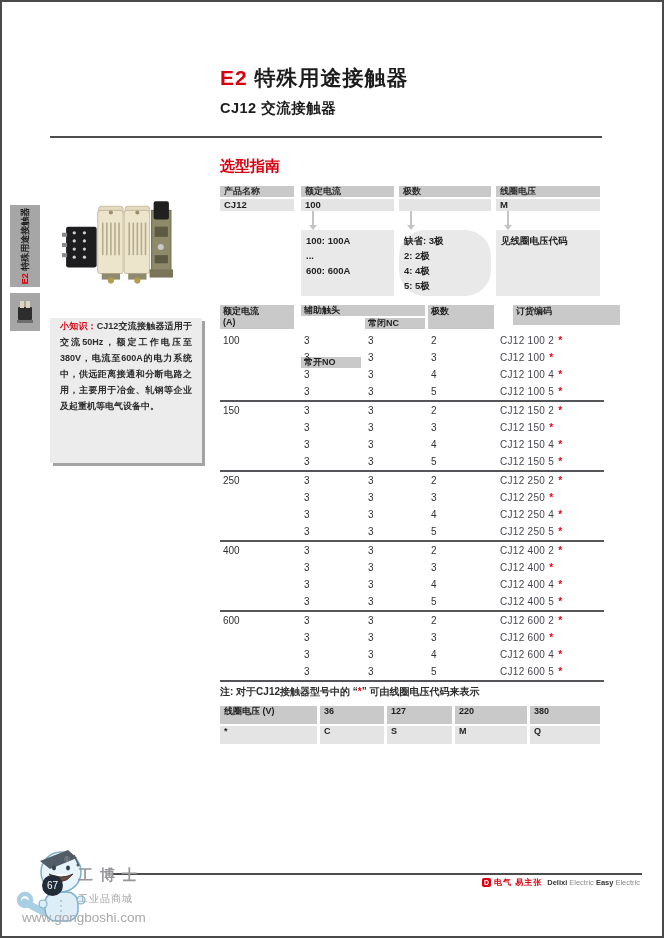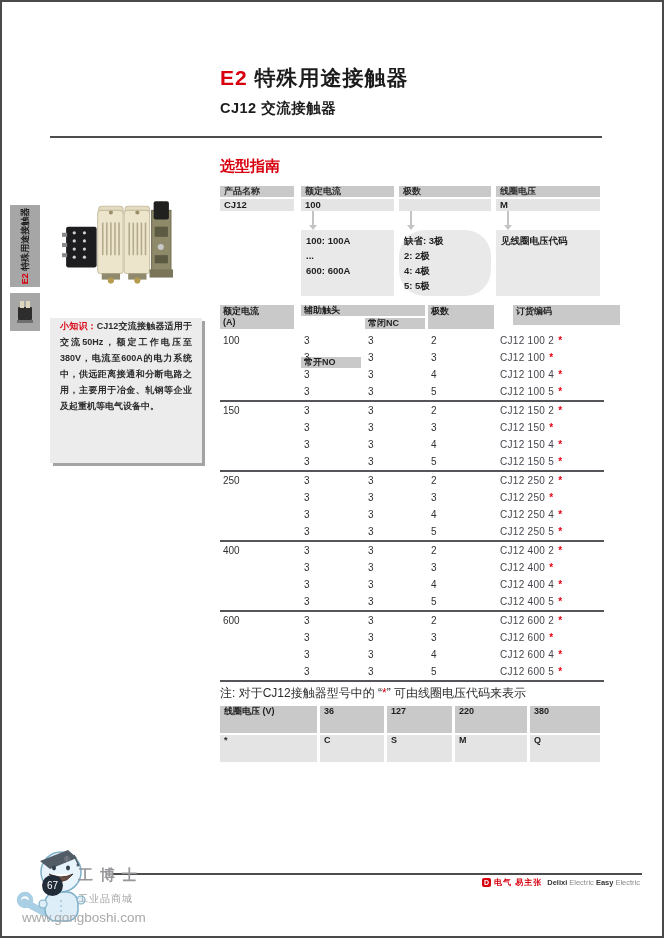--- a/index.html
+++ b/index.html
@@ -50,28 +50,28 @@
   .hb-no{left:81px;top:13px;width:60px;height:11px;line-height:11px;padding-left:3px;margin-top:39px;}
   .hb-nc{left:145px;top:13px;width:60px;height:11px;line-height:11px;padding-left:3px;}
   .hb-poles{left:208px;top:0;width:66px;height:24px;padding:1px 0 0 3px;line-height:11px;}
   .hb-code{left:277px;top:0;width:107px;height:20px;padding:1px 0 0 3px;line-height:11px;margin-left:16px;}
   .ot-group{position:relative;border-bottom:2px solid #55565a;}
   .ot-row{position:relative;height:17px;font-size:10px;line-height:17px;color:#303030;}
   .ot-cell{position:absolute;top:0;}
   .cc1{left:3px;}.cc2{left:84px;}.cc3{left:148px;}.cc4{left:211px;}
   .cc5{left:280px;color:#44444c;letter-spacing:0.3px;}
   .star{color:#e60012;font-weight:700;padding-left:4px;}
-  .ot-note{position:absolute;left:218px;top:683px;font-size:12px;font-weight:400;color:#2d2d2d;}
+  .ot-note{position:absolute;left:218px;top:683px;font-size:10px;font-weight:700;color:#2d2d2d;}
 
   
   #volt-table{position:absolute;left:218px;top:704px;width:382px;}
   .vt-title{height:11px;background:#d4d4d4;font-size:8.5px;font-weight:700;line-height:11px;
             padding-left:4px;margin-bottom:2px;}
   .vt-grid{display:grid;grid-template-columns:97px 64px 65px 72px 70px;gap:2px 3px;}
-  .vt-cell{height:27px;font-size:9px;font-weight:700;line-height:11px;padding-left:4px;color:#1f1f1f;}
+  .vt-cell{height:18px;font-size:9px;font-weight:700;line-height:11px;padding-left:4px;color:#1f1f1f;}
   .vt-h{background:#c9c9c9;}
   .vt-v{background:#e4e4e4;}
 
   
   .foot-rule{position:absolute;left:110px;top:871px;width:530px;height:2px;background:#4d4d4d;}
   .brand{position:absolute;right:22px;top:875px;display:flex;align-items:center;gap:3px;font-size:7.5px;}
   .brand-logo{width:9px;height:9px;background:#d8000f;color:#fff;font-size:7px;font-weight:700;
               display:flex;align-items:center;justify-content:center;border-radius:2px;}
   .brand-cn{color:#d8000f;font-weight:700;font-size:8px;letter-spacing:1px;}
   .brand-en span{margin-left:2px;color:#8a8a8a;}

